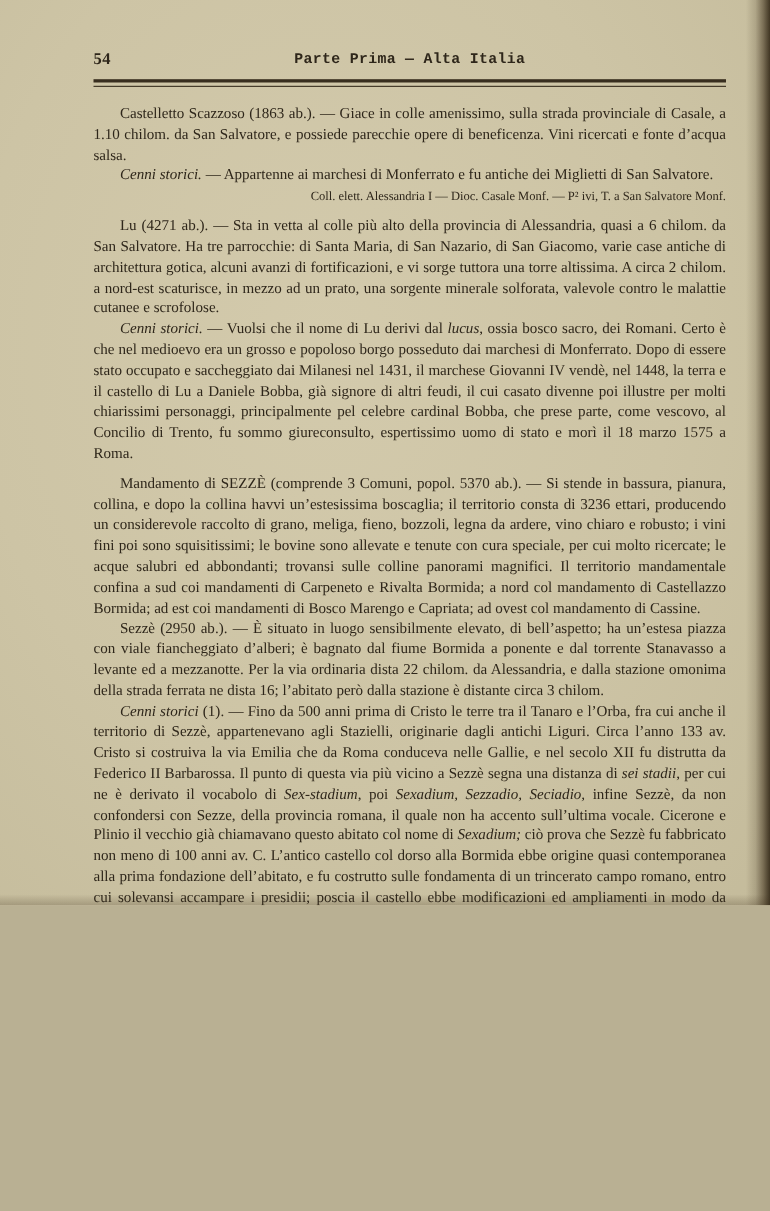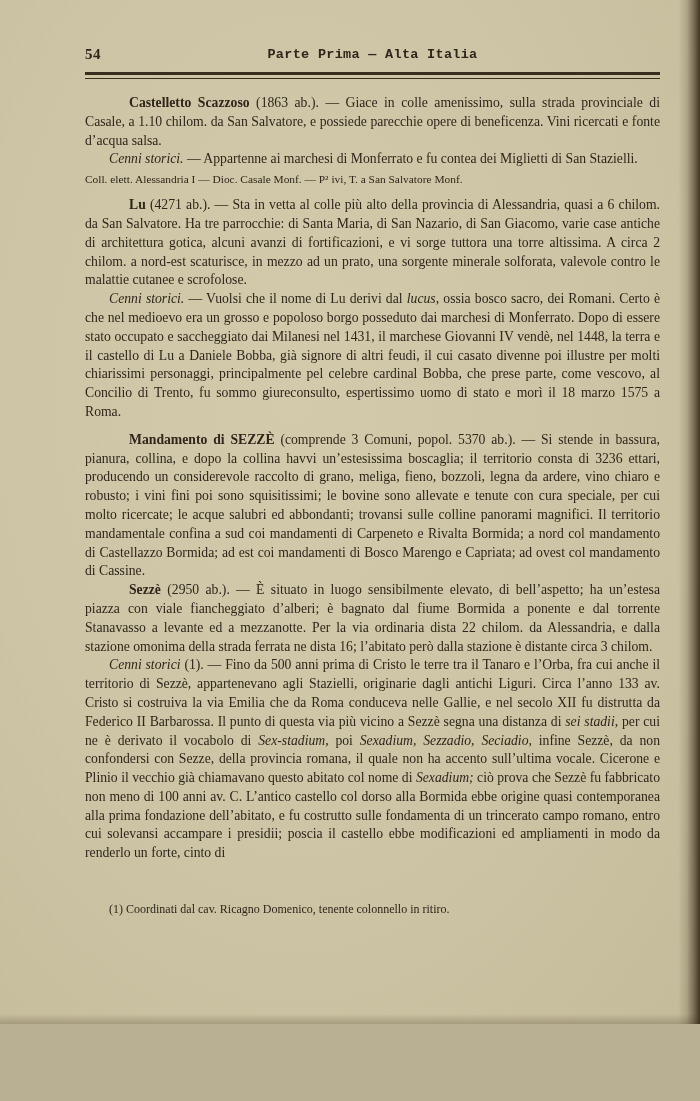--- a/index.html
+++ b/index.html
@@ -3,21 +3,21 @@
 <meta charset="utf-8">
 <style>
   html, body { margin: 0; padding: 0; }
   body {
     width: 700px; height: 1101px;
     font-family: "Liberation Serif", "DejaVu Serif", serif;
     background: #b9b093;
   }
   .page {
     position: relative;
-    width: 700px; height: 1024px;
+    width: 700px; height: 823px;
     overflow: hidden;
     background: radial-gradient(ellipse at 42% 38%, #d3caac 0%, #cdc4a5 55%, #c4bb9b 100%);
     color: #2e261a;
   }
   .edge-right {
     position: absolute; top: 0; right: 0; bottom: 0; width: 22px;
     background: linear-gradient(to right,
       rgba(58,44,24,0) 0%,
       rgba(58,44,24,0.18) 40%,
       rgba(58,44,24,0.55) 72%,
@@ -54,47 +54,47 @@
     position: absolute; top: 94px; left: 85px; right: 40px;
     text-align: justify;
     font-size: 13.7px;
     line-height: 18.8px;
   }
   .text-column p { margin: 0; text-indent: 24px; }
   .text-column p.gap { margin-top: 9px; }
   .text-column p.coll {
     font-size: 11.4px;
     line-height: 15px;
-    text-align: left;
+    text-align: right;
     text-indent: 0;
     margin: 3px 0 4px 0;
   }
   .text-column p.footnote {
     font-size: 12px;
     line-height: 16px;
     text-align: left;
     text-indent: 24px;
     margin-top: 38px;
   }
-  .seg-bold { font-weight: bold; margin-left: 20px; }
+  .seg-bold { font-weight: normal; }
   .seg-italic { font-style: italic; }
   .seg-normal { font-weight: normal; font-style: normal; }
 </style>
 </head>
 <body>
 
 <div class="page">
   <header class="page-header">
     <span class="page-number">54</span>
     <span class="running-title">Parte Prima — Alta Italia</span>
   </header>
   <div class="header-rule"></div>
   <main class="text-column" id="content">
       <p class="para"><span class="seg-bold">Castelletto Scazzoso</span><span class="seg-normal"> (1863 ab.). — Giace in colle amenissimo, sulla strada provinciale di Casale, a 1.10 chilom. da San Salvatore, e possiede parecchie opere di beneficenza. Vini ricercati e fonte d’acqua salsa.</span></p>
-      <p class="para"><span class="seg-italic">Cenni storici.</span><span class="seg-normal"> — Appartenne ai marchesi di Monferrato e fu contea dei Miglietti di San Stazielli.</span></p>
+      <p class="para"><span class="seg-italic">Cenni storici.</span><span class="seg-normal"> — Appartenne ai marchesi di Monferrato e fu antiche dei Miglietti di San Salvatore.</span></p>
       <p class="coll"><span class="seg-normal">Coll. elett. Alessandria I — Dioc. Casale Monf. — P² ivi, T. a San Salvatore Monf.</span></p>
       <p class="para gap"><span class="seg-bold">Lu</span><span class="seg-normal"> (4271 ab.). — Sta in vetta al colle più alto della provincia di Alessandria, quasi a 6 chilom. da San Salvatore. Ha tre parrocchie: di Santa Maria, di San Nazario, di San Giacomo, varie case antiche di architettura gotica, alcuni avanzi di fortificazioni, e vi sorge tuttora una torre altissima. A circa 2 chilom. a nord-est scaturisce, in mezzo ad un prato, una sorgente minerale solforata, valevole contro le malattie cutanee e scrofolose.</span></p>
       <p class="para"><span class="seg-italic">Cenni storici.</span><span class="seg-normal"> — Vuolsi che il nome di Lu derivi dal </span><span class="seg-italic">lucus</span><span class="seg-normal">, ossia bosco sacro, dei Romani. Certo è che nel medioevo era un grosso e popoloso borgo posseduto dai marchesi di Monferrato. Dopo di essere stato occupato e saccheggiato dai Milanesi nel 1431, il marchese Giovanni IV vendè, nel 1448, la terra e il castello di Lu a Daniele Bobba, già signore di altri feudi, il cui casato divenne poi illustre per molti chiarissimi personaggi, principalmente pel celebre cardinal Bobba, che prese parte, come vescovo, al Concilio di Trento, fu sommo giureconsulto, espertissimo uomo di stato e morì il 18 marzo 1575 a Roma.</span></p>
       <p class="para gap"><span class="seg-bold">Mandamento di SEZZÈ</span><span class="seg-normal"> (comprende 3 Comuni, popol. 5370 ab.). — Si stende in bassura, pianura, collina, e dopo la collina havvi un’estesissima boscaglia; il territorio consta di 3236 ettari, producendo un considerevole raccolto di grano, meliga, fieno, bozzoli, legna da ardere, vino chiaro e robusto; i vini fini poi sono squisitissimi; le bovine sono allevate e tenute con cura speciale, per cui molto ricercate; le acque salubri ed abbondanti; trovansi sulle colline panorami magnifici. Il territorio mandamentale confina a sud coi mandamenti di Carpeneto e Rivalta Bormida; a nord col mandamento di Castellazzo Bormida; ad est coi mandamenti di Bosco Marengo e Capriata; ad ovest col mandamento di Cassine.</span></p>
       <p class="para"><span class="seg-bold">Sezzè</span><span class="seg-normal"> (2950 ab.). — È situato in luogo sensibilmente elevato, di bell’aspetto; ha un’estesa piazza con viale fiancheggiato d’alberi; è bagnato dal fiume Bormida a ponente e dal torrente Stanavasso a levante ed a mezzanotte. Per la via ordinaria dista 22 chilom. da Alessandria, e dalla stazione omonima della strada ferrata ne dista 16; l’abitato però dalla stazione è distante circa 3 chilom.</span></p>
       <p class="para"><span class="seg-italic">Cenni storici</span><span class="seg-normal"> (1). — Fino da 500 anni prima di Cristo le terre tra il Tanaro e l’Orba, fra cui anche il territorio di Sezzè, appartenevano agli Stazielli, originarie dagli antichi Liguri. Circa l’anno 133 av. Cristo si costruiva la via Emilia che da Roma conduceva nelle Gallie, e nel secolo XII fu distrutta da Federico II Barbarossa. Il punto di questa via più vicino a Sezzè segna una distanza di </span><span class="seg-italic">sei stadii</span><span class="seg-normal">, per cui ne è derivato il vocabolo di </span><span class="seg-italic">Sex-stadium</span><span class="seg-normal">, poi </span><span class="seg-italic">Sexadium, Sezzadio, Seciadio,</span><span class="seg-normal"> infine Sezzè, da non confondersi con Sezze, della provincia romana, il quale non ha accento sull’ultima vocale. Cicerone e Plinio il vecchio già chiamavano questo abitato col nome di </span><span class="seg-italic">Sexadium;</span><span class="seg-normal"> ciò prova che Sezzè fu fabbricato non meno di 100 anni av. C. L’antico castello col dorso alla Bormida ebbe origine quasi contemporanea alla prima fondazione dell’abitato, e fu costrutto sulle fondamenta di un trincerato campo romano, entro cui solevansi accampare i presidii; poscia il castello ebbe modificazioni ed ampliamenti in modo da renderlo un forte, cinto di</span></p>
       <p class="footnote"><span class="seg-normal">(1) Coordinati dal cav. Ricagno Domenico, tenente colonnello in ritiro.</span></p>
     </main>
   <div class="edge-right"></div>
   <div class="edge-bottom"></div>

